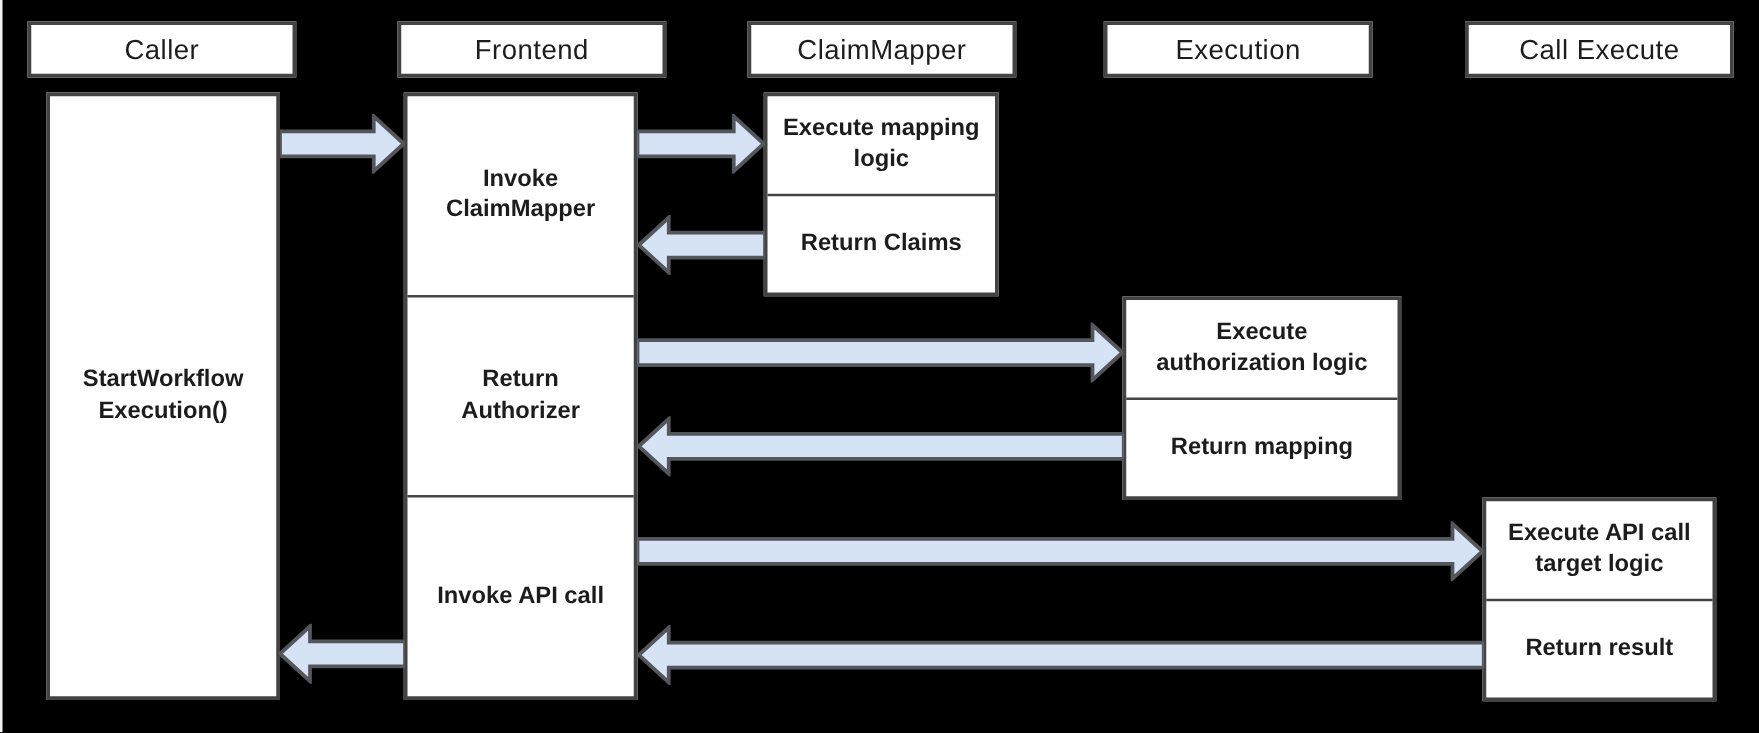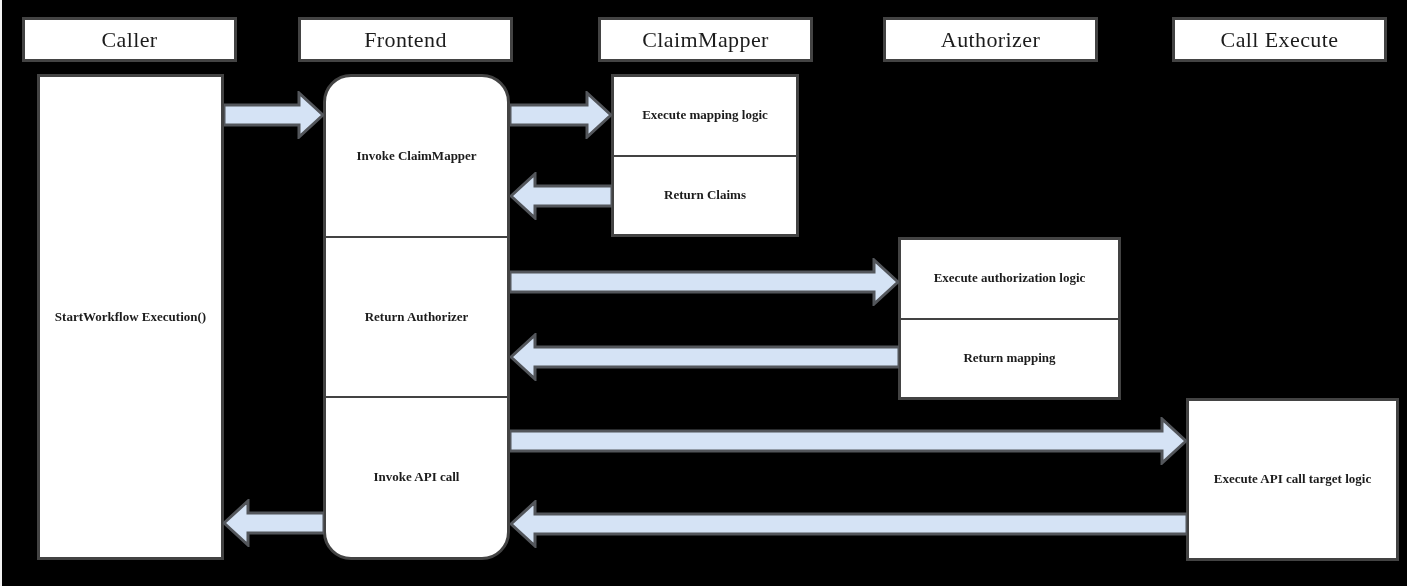--- a/index.html
+++ b/index.html
@@ -1,19 +1,19 @@
 <!DOCTYPE html>
 <html style="--background: #000000; --box-fill: #ffffff; --box-border: #434343; --arrow-fill: #d5e3f5; --arrow-stroke: #53565b; --text: #1c1c1c;"><head>
 <meta charset="utf-8">
 <style>
   html,body { margin:0; padding:0; background:#000; }
   .stage {
     position:relative; width:1407px; height:586px;
     background:var(--background,#000000);
-    font-family:Liberation Serif, serif;
+    font-family:Liberation Sans, sans-serif;
     overflow:hidden;
   }
   .edge-line {
     position:absolute; left:0; top:0; width:2px; height:586px;
     background:#ffffff; opacity:.95;
   }
   .hdr {
     position:absolute; top:17px; width:215px; height:45px;
     box-sizing:border-box; background:var(--box-fill,#ffffff);
     border:3px solid var(--box-border,#434343);
@@ -22,21 +22,21 @@
     color:var(--text,#222222);
   }
   .act {
     position:absolute; box-sizing:border-box;
     background:var(--box-fill,#ffffff);
     border:3px solid var(--box-border,#434343);
     display:flex; flex-direction:column;
   }
   .sec {
     flex:1; display:flex; align-items:center; justify-content:center;
-    font-weight:bold; font-size:13px; line-height:1.3;
+    text-align:center; font-weight:bold; font-size:19px; line-height:1.3;
     color:var(--text,#111111);
   }
   .sec + .sec { border-top:2px solid var(--box-border,#434343); }
   .lbl { display:inline-block; padding:0 12px; }
   .arrow { position:absolute; }
   .arrow svg { display:block; }
   .arrow-shape {
     fill:var(--arrow-fill,#d5e3f5);
     stroke:var(--arrow-stroke,#53565b);
     stroke-width:3; stroke-linejoin:miter;
@@ -45,40 +45,40 @@
 </head>
 <body>
 
 <div class="stage">
 
   <div class="edge-line"></div>
 
   <div class="hdr" style="left:22px">
       <span>Caller</span>
     </div>
-  <div class="hdr" style="left:298px">
+  <div class="hdr" style="left:318px">
       <span>Frontend</span>
     </div>
   <div class="hdr" style="left:598px">
       <span>ClaimMapper</span>
     </div>
   <div class="hdr" style="left:883px">
-      <span>Authorizer</span>
+      <span>Execution</span>
     </div>
   <div class="hdr" style="left:1172px">
       <span>Call Execute</span>
     </div>
 
   <div class="act" style="left:37px; top:74px; width:187px; height:486px;">
     <div class="sec">
       <span class="lbl">StartWorkflow Execution()</span>
     </div>
   </div>
 
-  <div class="act" style="left:323px; top:74px; width:187px; height:486px;border-radius:28px;">
+  <div class="act" style="left:323px; top:74px; width:187px; height:486px;">
     <div class="sec">
       <span class="lbl">Invoke ClaimMapper</span>
     </div>
     <div class="sec">
       <span class="lbl">Return Authorizer</span>
     </div>
     <div class="sec">
       <span class="lbl">Invoke API call</span>
     </div>
   </div>
@@ -94,23 +94,26 @@
 
   <div class="act" style="left:898px; top:237px; width:223px; height:163px;">
     <div class="sec">
       <span class="lbl">Execute authorization logic</span>
     </div>
     <div class="sec">
       <span class="lbl">Return mapping</span>
     </div>
   </div>
 
-  <div class="act" style="left:1186px; top:398px; width:213px; height:163px;">
+  <div class="act" style="left:1186px; top:398px; width:187px; height:163px;">
     <div class="sec">
       <span class="lbl">Execute API call target logic</span>
+    </div>
+    <div class="sec">
+      <span class="lbl">Return result</span>
     </div>
   </div>
 
   <div class="arrow" style="left:224px; top:91px;">
     <svg width="100" height="48" viewBox="0 0 100 48">
       <polygon class="arrow-shape" points="0,14 75,14 75,2 99,24 75,46 75,34 0,34"></polygon>
     </svg>
   </div>
 
   <div class="arrow" style="left:510px; top:91px;">

